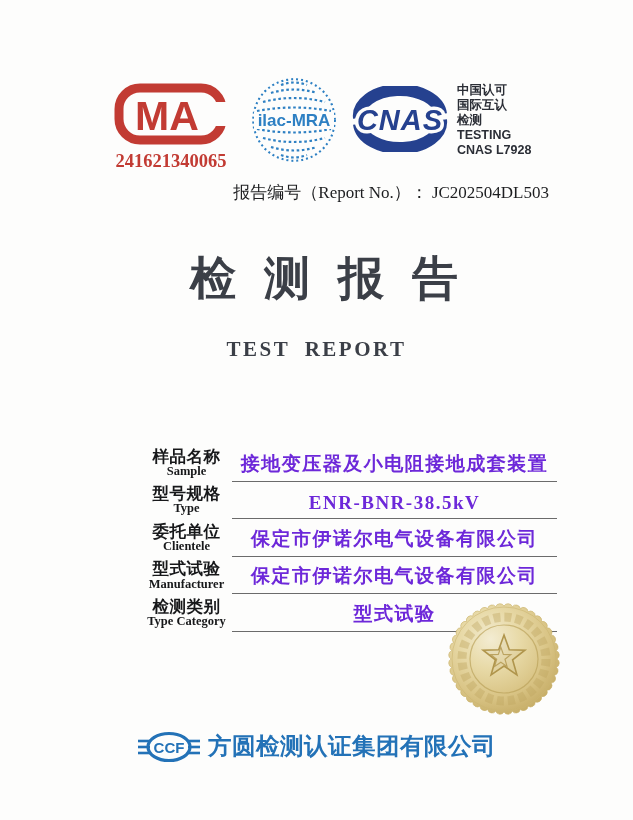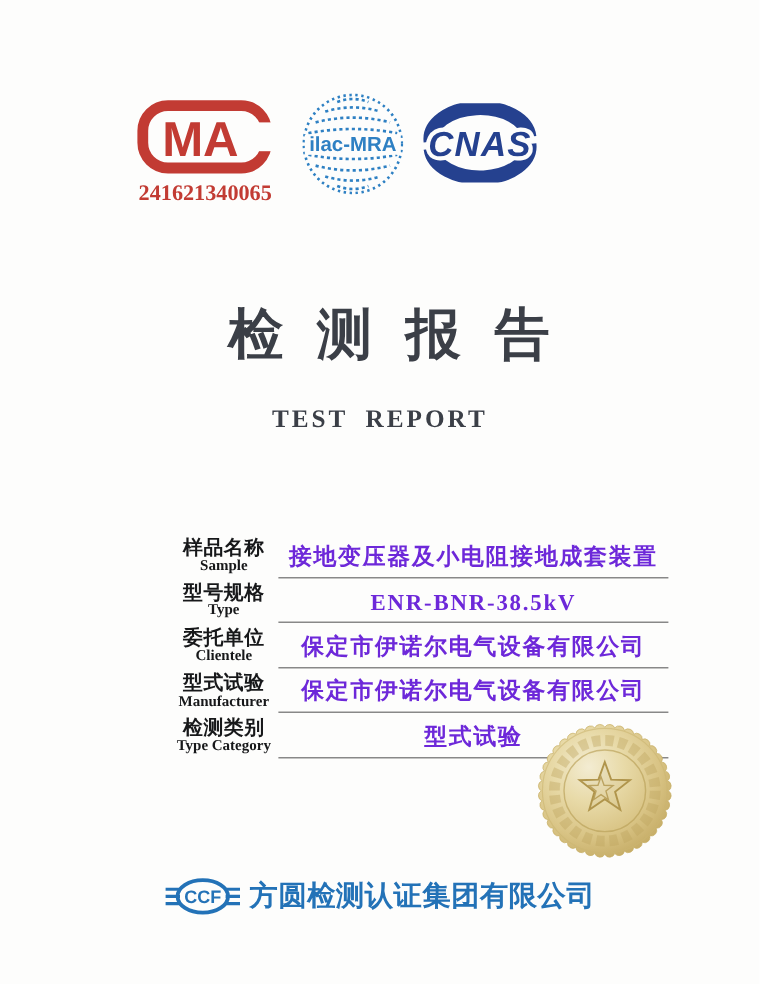--- a/index.html
+++ b/index.html
@@ -115,22 +115,32 @@
       <rect x="3" y="35" width="80" height="17" fill="#fdfdfc"></rect>
       <text x="43" y="49" text-anchor="middle" font-size="17" font-weight="bold" fill="#2e80c3">ilac-MRA</text>
     </svg>
 
     <svg class="cnas-logo" width="98" height="66" viewBox="0 0 98 66">
       <path d="M 8 32 A 41 26 0 0 1 90 28" fill="none" stroke="#25418f" stroke-width="12"></path>
       <path d="M 90 34 A 41 26 0 0 1 8 38" fill="none" stroke="#25418f" stroke-width="12"></path>
       <text x="49" y="44" text-anchor="middle" font-size="29" font-weight="bold" font-style="italic" fill="#25418f" stroke="#fdfdfc" stroke-width="7" paint-order="stroke" letter-spacing="1">CNAS</text>
     </svg>
 
-  </div>
-
+    <div class="accred-block">
+      <div>中国认可</div>
+      <div>国际互认</div>
+      <div>检测</div>
+      <div>TESTING</div>
+      <div>CNAS L7928</div>
+    </div>
+  </div>
+
+  <div class="report-no">
+    <span>报告编号（Report No.）：</span><span class="val">JC202504DL503</span>
+  </div>
 
   <h1 class="title-zh">检测报告</h1>
   <div class="title-en">TEST REPORT</div>
 
   <div class="form">
     <div class="form-row">
       <div class="form-label">
         <span class="zh">样品名称</span>
         <span class="en">Sample</span>
       </div>

